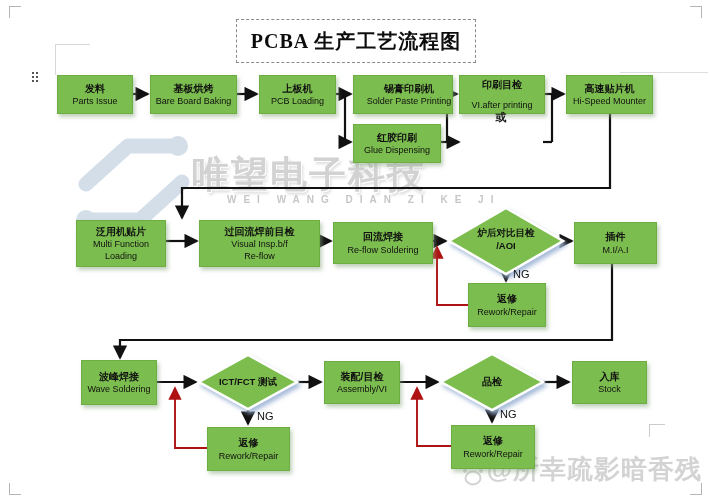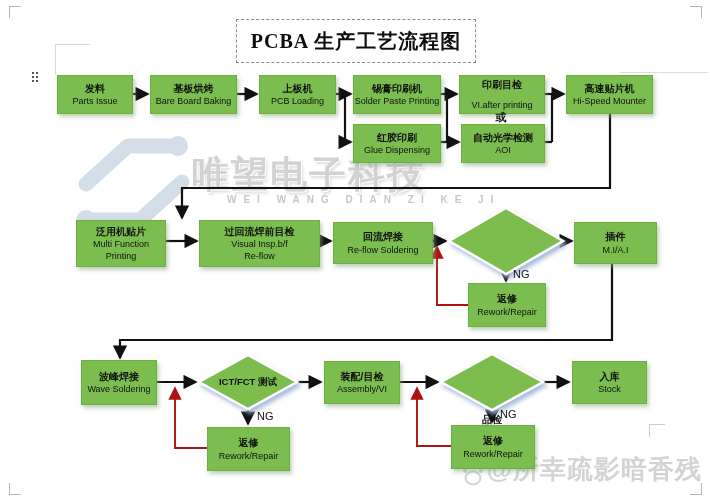--- a/index.html
+++ b/index.html
@@ -13,40 +13,40 @@
   
   .node{position:absolute;background:#7bbd4e;border:1px solid #6cae42;
         box-shadow:2px 3px 4px rgba(140,170,130,.55);
         display:flex;flex-direction:column;align-items:center;justify-content:center;
         text-align:center;z-index:5;line-height:1.35;}
   .node .zh{font-size:10px;font-weight:bold;white-space:nowrap;}
   .node .en{font-size:9px;font-weight:normal;white-space:nowrap;}
   .n-parts{left:57px;top:75px;width:74px;height:37px;}
   .n-bare{left:150px;top:75px;width:85px;height:37px;}
   .n-pcb{left:259px;top:75px;width:75px;height:37px;}
-  .n-solder{left:353px;top:75px;width:86px;height:37px;}
+  .n-solder{left:353px;top:75px;width:86px;height:37px;padding-left:12px;}
   .n-glue{left:353px;top:124px;width:86px;height:37px;}
   .n-viafter{left:459px;top:75px;width:84px;height:37px;gap:8px;}
   .n-aoi{left:461px;top:124px;width:82px;height:37px;}
   .n-hispeed{left:566px;top:75px;width:85px;height:37px;}
   .n-multi{left:76px;top:220px;width:88px;height:45px;}
   .n-visual{left:199px;top:220px;width:119px;height:45px;}
   .n-reflow{left:333px;top:222px;width:98px;height:40px;}
   .n-miai{left:574px;top:222px;width:81px;height:40px;}
   .n-rework1{left:468px;top:283px;width:76px;height:42px;}
   .n-wave{left:81px;top:360px;width:74px;height:43px;}
   .n-assembly{left:324px;top:361px;width:74px;height:41px;}
   .n-stock{left:572px;top:361px;width:73px;height:41px;}
   .n-rework2{left:207px;top:427px;width:81px;height:42px;}
   .n-rework3{left:451px;top:425px;width:82px;height:42px;}
   
   .dtext{position:absolute;z-index:6;text-align:center;line-height:1.4;font-weight:bold;}
   .dt-aoicheck{left:461px;top:226px;width:90px;font-size:9.5px;}
   .dt-ict{left:203px;top:375px;width:90px;font-size:9.5px;}
-  .dt-qc{left:462px;top:375px;width:60px;font-size:10px;margin-top:38px;}
+  .dt-qc{left:462px;top:375px;width:60px;font-size:10px;}
   
   .lbl{position:absolute;z-index:6;font-size:11px;color:#111;}
   .lbl-or{left:486px;top:110px;width:30px;text-align:center;font-weight:bold;}
   .lbl-ng1{left:513px;top:268px;}
   .lbl-ng2{left:257px;top:410px;}
   .lbl-ng3{left:500px;top:408px;}
   
   #wires{position:absolute;left:0;top:0;z-index:4;}
   
   .wm-center{position:absolute;left:192px;top:150px;z-index:1;color:#d2d2d2;
@@ -178,33 +178,29 @@
     <span class="en">Solder Paste Printing</span>
   </div>
   <div class="node n-glue">
     <span class="zh">红胶印刷</span>
     <span class="en">Glue Dispensing</span>
   </div>
   <div class="node n-viafter">
     <span class="zh">印刷目检</span>
     <span class="en">VI.after printing</span>
   </div>
-  <div class="node n-aoi">
-    <span class="zh">自动光学检测</span>
-    <span class="en">AOI</span>
-  </div>
   <div class="node n-hispeed">
     <span class="zh">高速贴片机</span>
     <span class="en">Hi-Speed Mounter</span>
   </div>
 
   <div class="node n-multi">
     <span class="zh">泛用机贴片</span>
     <span class="en">Multi Function</span>
-    <span class="en">Printing</span>
+    <span class="en">Loading</span>
   </div>
   <div class="node n-visual">
     <span class="zh">过回流焊前目检</span>
     <span class="en">Visual Insp.b/f</span>
     <span class="en">Re-flow</span>
   </div>
   <div class="node n-reflow">
     <span class="zh">回流焊接</span>
     <span class="en">Re-flow Soldering</span>
   </div>
@@ -231,20 +227,24 @@
   </div>
   <div class="node n-rework2">
     <span class="zh">返修</span>
     <span class="en">Rework/Repair</span>
   </div>
   <div class="node n-rework3">
     <span class="zh">返修</span>
     <span class="en">Rework/Repair</span>
   </div>
 
+  <div class="dtext dt-aoicheck">
+    <div>炉后对比目检</div>
+    <div>/AOI</div>
+  </div>
   <div class="dtext dt-ict">
     <div>ICT/FCT 测试</div>
   </div>
   <div class="dtext dt-qc">
     <div>品检</div>
   </div>
 
   <div class="lbl lbl-or">或</div>
   <div class="lbl lbl-ng1">NG</div>
   <div class="lbl lbl-ng2">NG</div>

